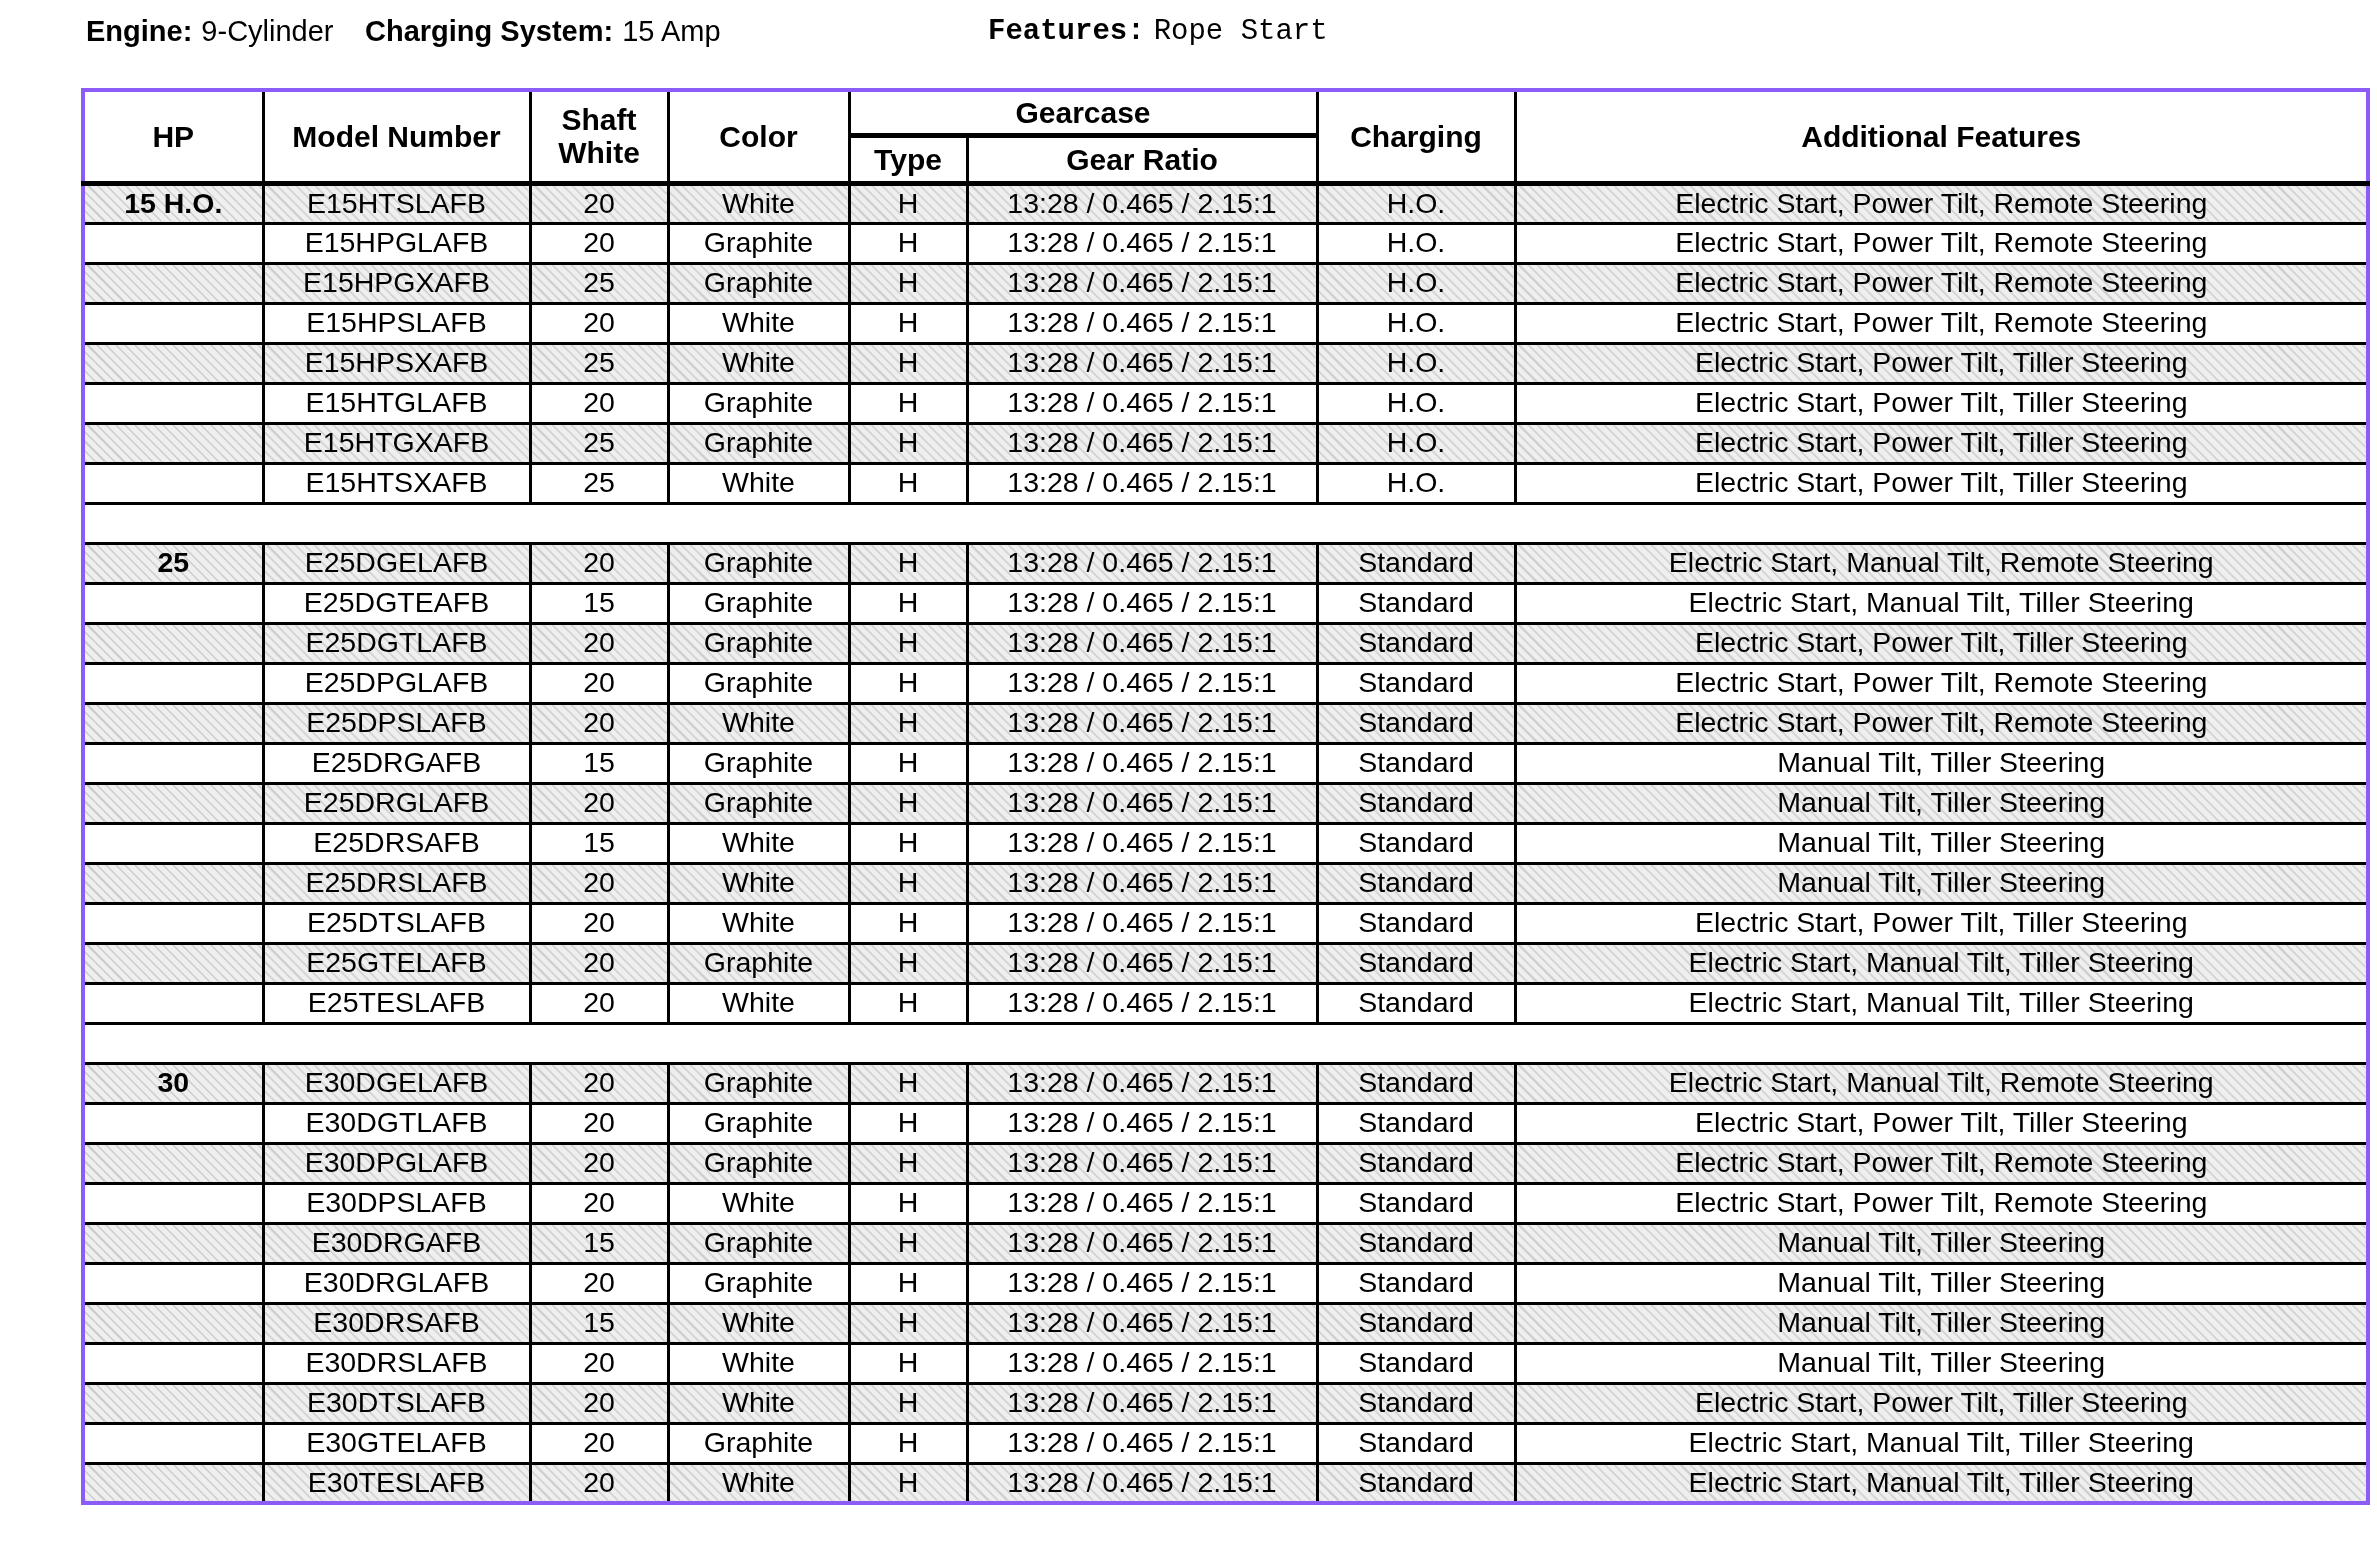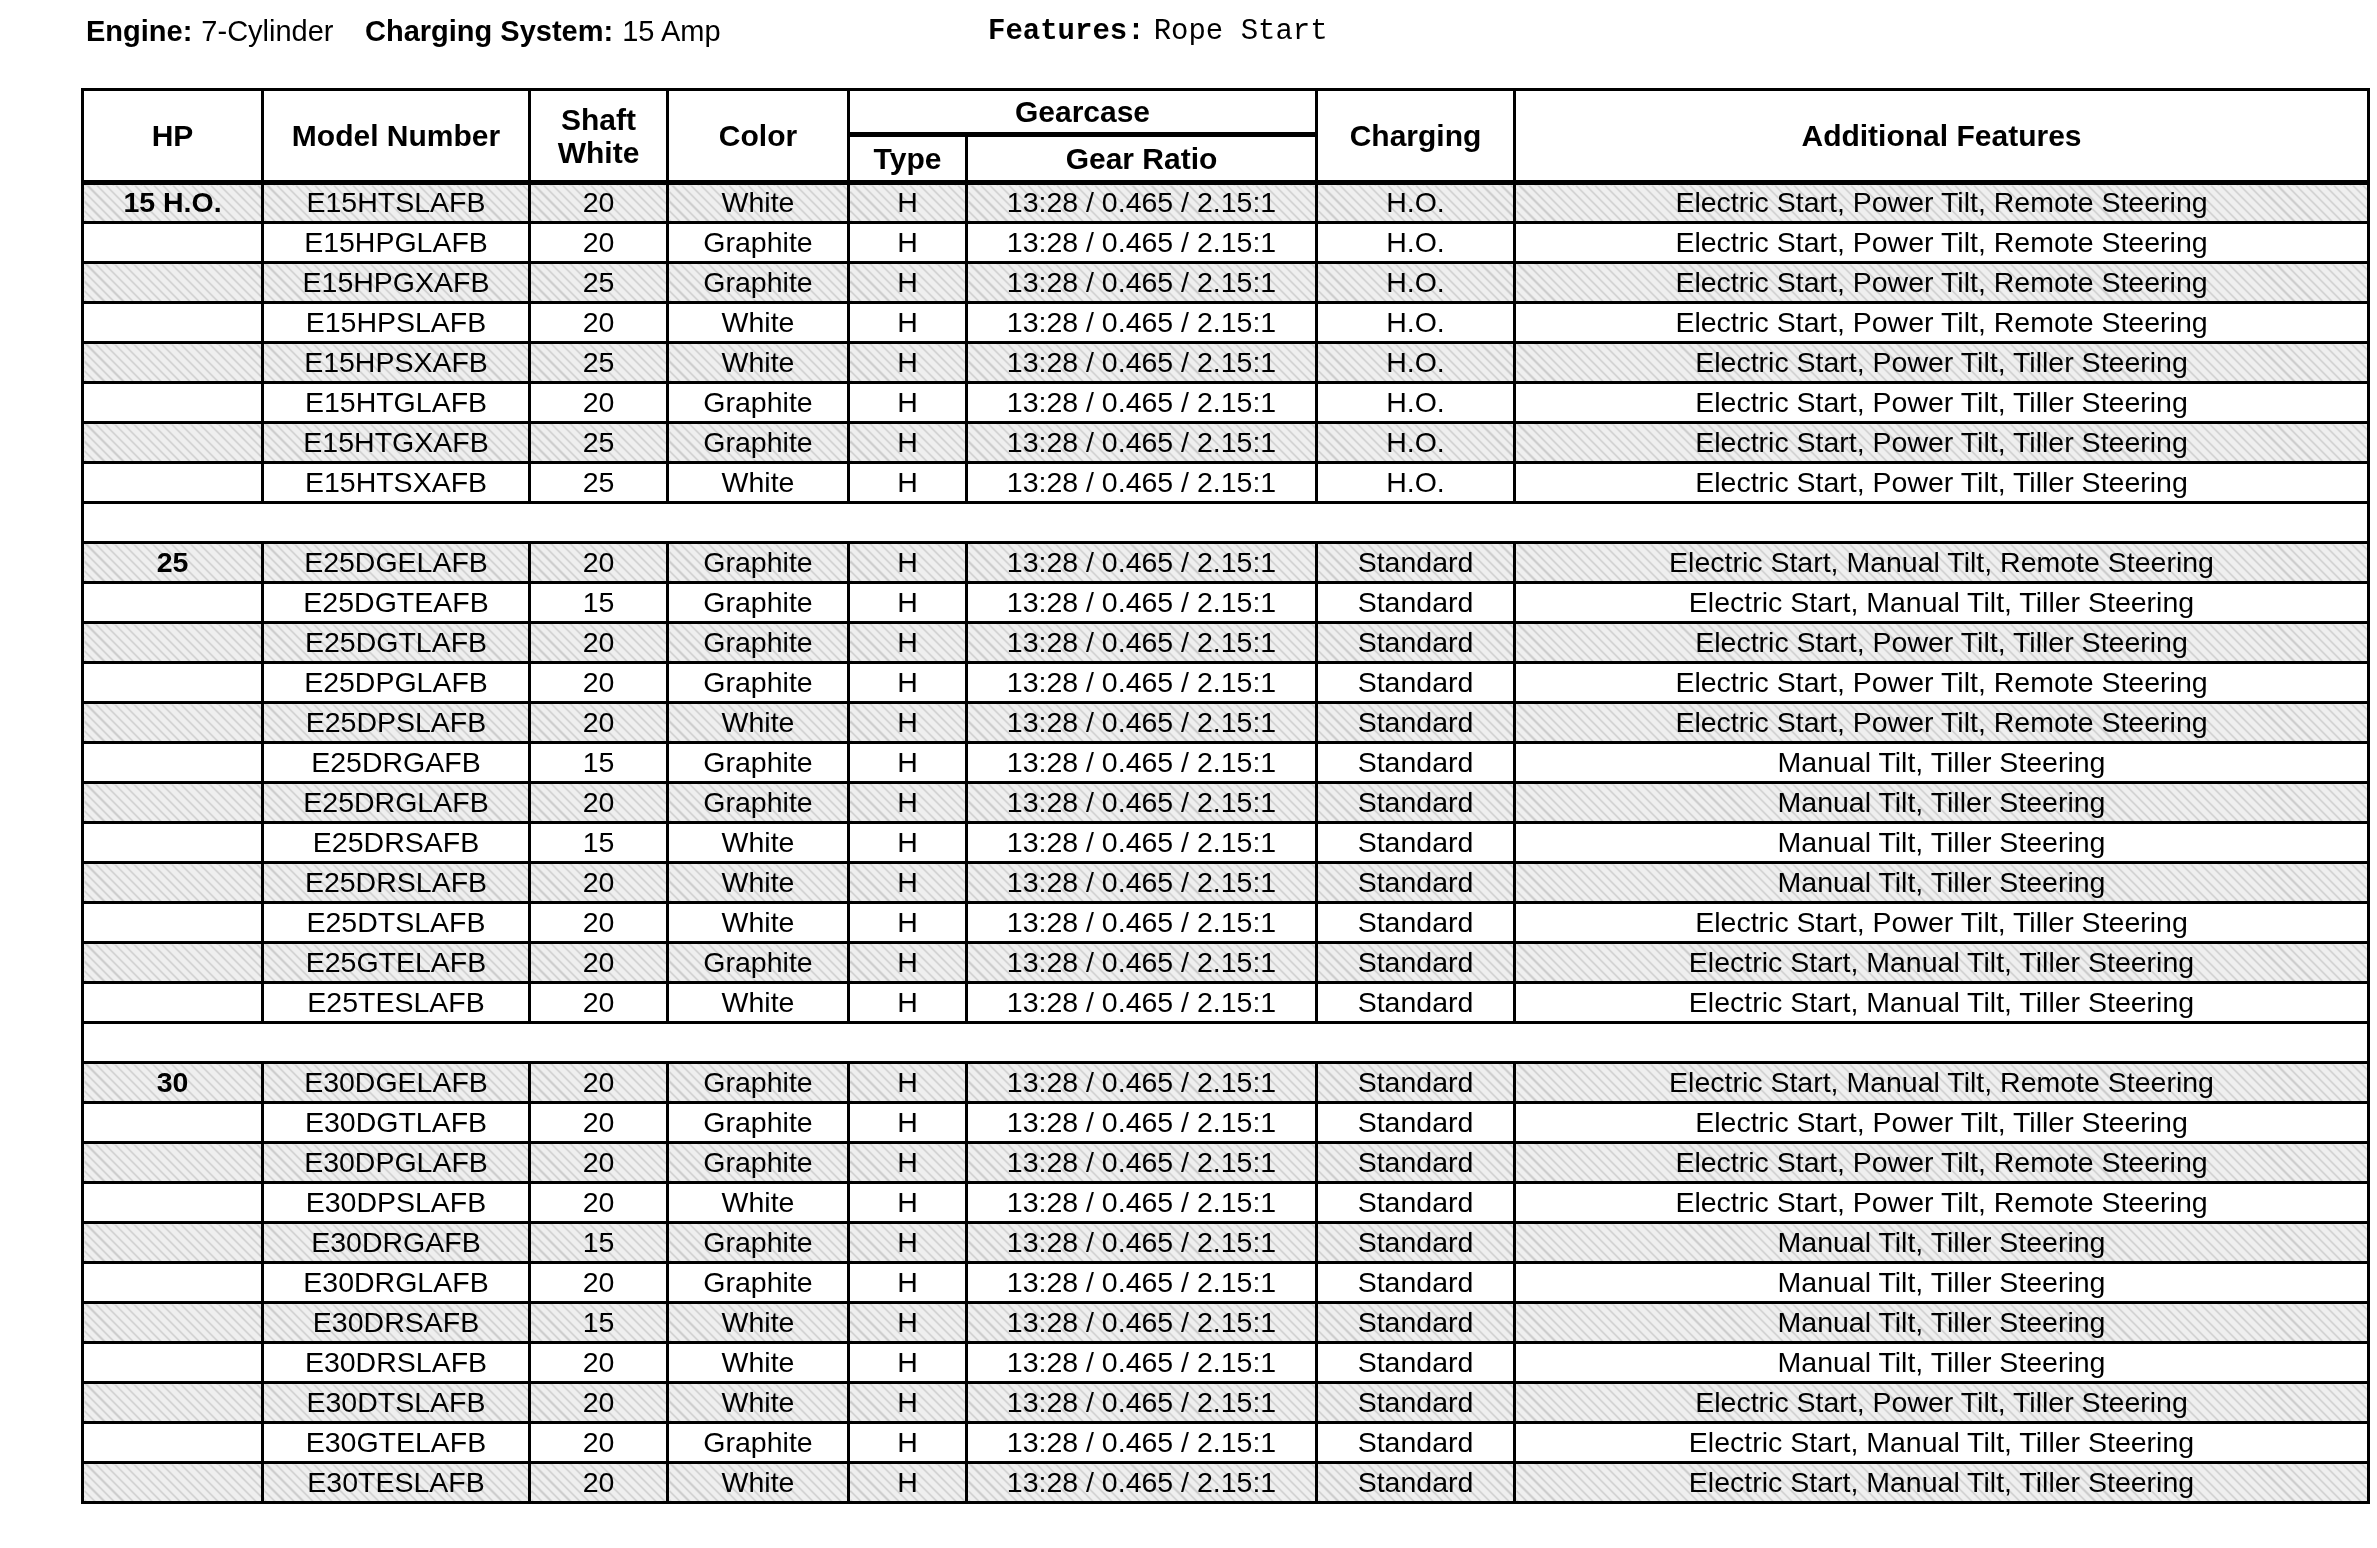--- a/index.html
+++ b/index.html
@@ -34,21 +34,21 @@
   .info-item b { font-weight: bold; margin-right: 9px; margin-top: 23px; }
 
   
   table.spec {
     position: absolute;
     left: 81px;
     top: 88px;
     width: 2289px;
     border-collapse: collapse;
     table-layout: fixed;
-    border: 2px solid #8b5cf6;
+    border: 4px solid #8b5cf6;
   }
   table.spec th,
   table.spec td {
     border: 3px solid #000;
     border-top-width: 3.7px;
     border-bottom-width: 3.7px;
     padding: 0;
     text-align: center;
     vertical-align: middle;
     font-size: 28.5px;
@@ -81,21 +81,21 @@
     );
   }
 
   tr.sep { height: 22.5px; }
   tr.sep td { background: #fff; }
 </style>
 </head>
 <body>
 
 <div class="info-bar">
-  <span class="info-item"><b>Engine:</b><span>7-Cylinder</span></span>
+  <span class="info-item"><b>Engine:</b><span>9-Cylinder</span></span>
   <span class="info-item"><b>Charging System:</b><span>15 Amp</span></span>
   <span class="info-item"><b>Features:</b><span>Rope Start</span></span>
 </div>
 
 <table class="spec">
   <colgroup>
     <col style="width:180px">
     <col style="width:267px">
     <col style="width:138px">
     <col style="width:181px">

